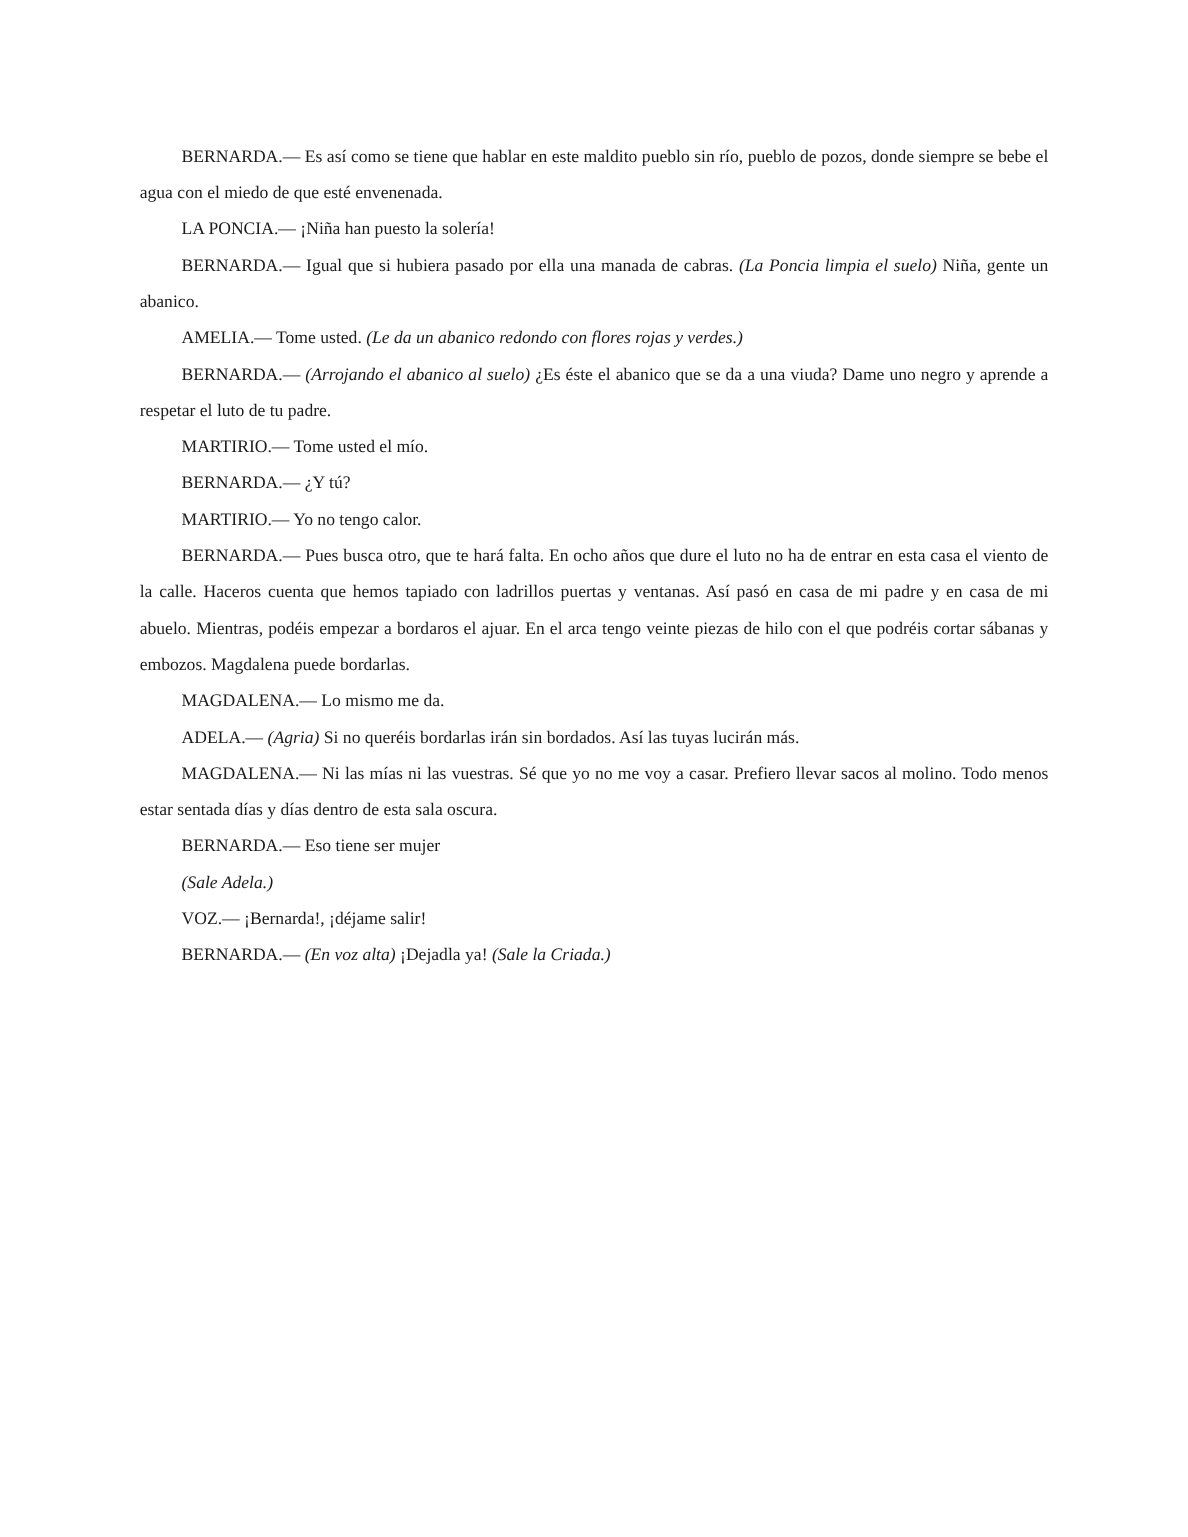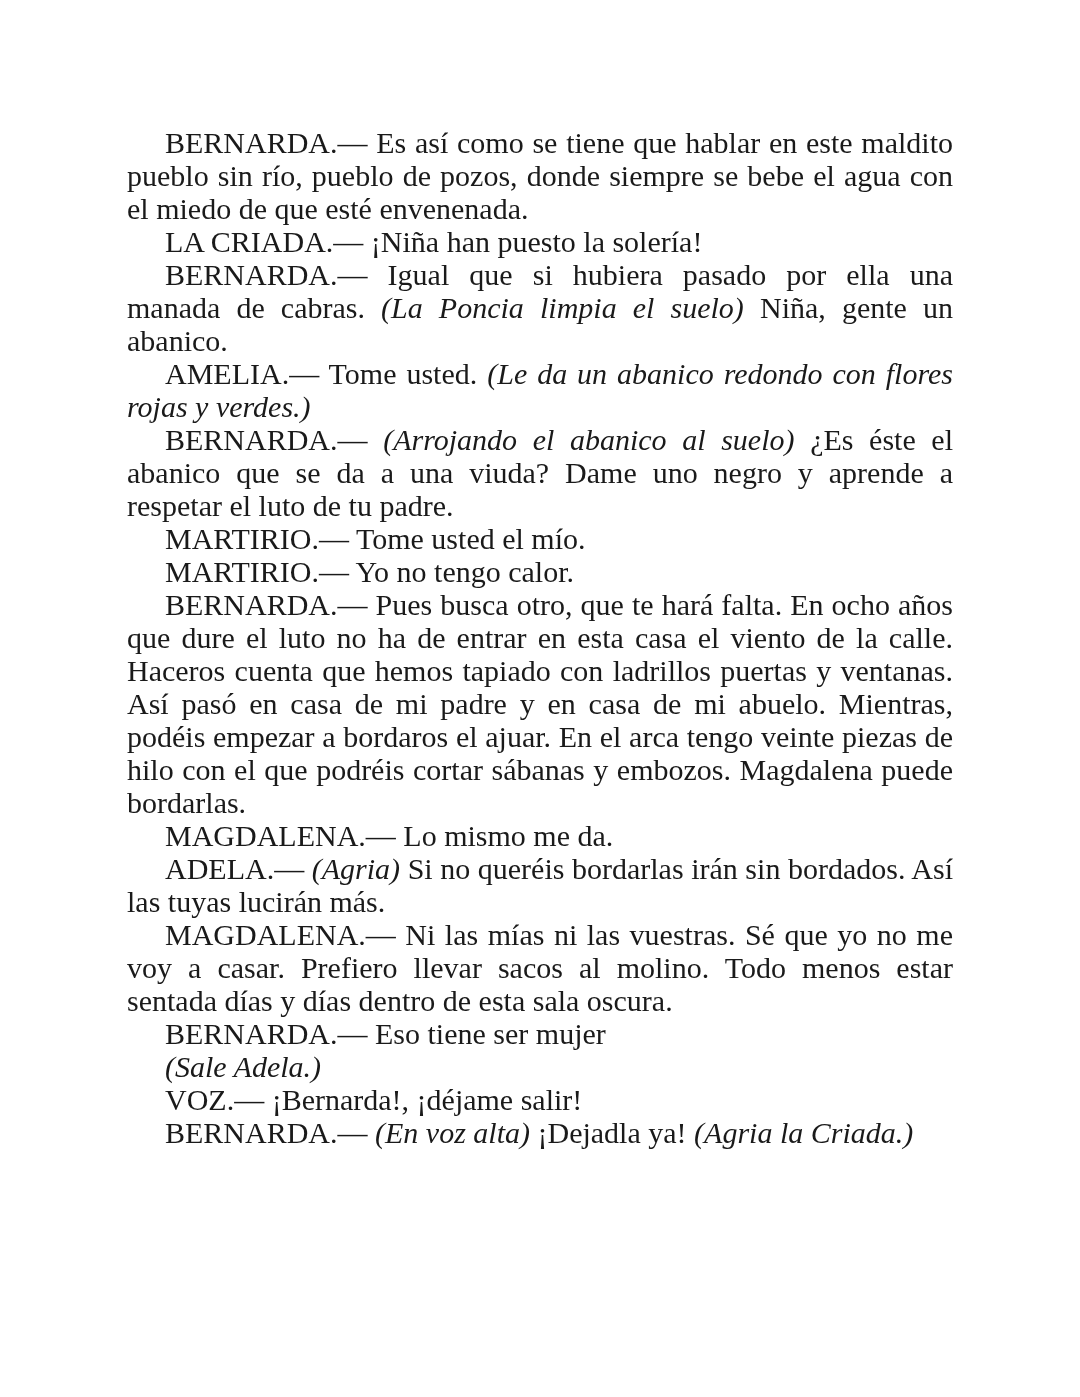--- a/index.html
+++ b/index.html
@@ -12,21 +12,21 @@
       height: 1397px;
       position: relative;
       overflow: hidden;
     }
     .page {
       position: absolute;
       left: 127px;
       top: 126px;
       width: 826px;
       font-family: "Liberation Serif", "DejaVu Serif", serif;
-      font-size: 30px;
+      font-size: 16px;
       line-height: 33px;
       color: #1a1a1a;
       letter-spacing: 0px;
     }
     .para {
       margin: 0;
       text-indent: 38px;
       text-align: justify;
     }
     .para.last-justify {
@@ -38,39 +38,42 @@
 </head>
 <body>
 
 <div class="page">
 
   <p class="para">
     <span class="speaker">BERNARDA.—</span><span> Es así como se tiene que hablar en este maldito pueblo sin río, pueblo de pozos, donde siempre se bebe el agua con el miedo de que esté envenenada.</span>
   </p>
 
   <p class="para">
-    <span class="speaker">LA CRIADA.—</span><span> ¡Niña han puesto la solería!</span>
+    <span class="speaker">LA PONCIA.—</span><span> ¡Niña han puesto la solería!</span>
   </p>
 
   <p class="para">
     <span class="speaker">BERNARDA.—</span><span> Igual que si hubiera pasado por ella una manada de cabras. </span><span class="dir">(La Poncia limpia el suelo)</span><span> Niña, gente un abanico.</span>
   </p>
 
   <p class="para">
     <span class="speaker">AMELIA.—</span><span> Tome usted. </span><span class="dir">(Le da un abanico redondo con flores rojas y verdes.)</span>
   </p>
 
   <p class="para">
     <span class="speaker">BERNARDA.—</span><span> </span><span class="dir">(Arrojando el abanico al suelo)</span><span> ¿Es éste el abanico que se da a una viuda? Dame uno negro y aprende a respetar el luto de tu padre.</span>
   </p>
 
   <p class="para">
     <span class="speaker">MARTIRIO.—</span><span> Tome usted el mío.</span>
   </p>
 
+  <p class="para">
+    <span class="speaker">BERNARDA.—</span><span> ¿Y tú?</span>
+  </p>
 
   <p class="para">
     <span class="speaker">MARTIRIO.—</span><span> Yo no tengo calor.</span>
   </p>
 
   <p class="para">
     <span class="speaker">BERNARDA.—</span><span> Pues busca otro, que te hará falta. En ocho años que dure el luto no ha de entrar en esta casa el viento de la calle. Haceros cuenta que hemos tapiado con ladrillos puertas y ventanas. Así pasó en casa de mi padre y en casa de mi abuelo. Mientras, podéis empezar a bordaros el ajuar. En el arca tengo veinte piezas de hilo con el que podréis cortar sábanas y embozos. Magdalena puede bordarlas.</span>
   </p>
 
   <p class="para">
@@ -93,17 +96,17 @@
 
   <p class="para">
     <span class="dir">(Sale Adela.)</span>
   </p>
 
   <p class="para">
     <span class="speaker">VOZ.—</span><span> ¡Bernarda!, ¡déjame salir!</span>
   </p>
 
   <p class="para">
-    <span class="speaker">BERNARDA.—</span><span> </span><span class="dir">(En voz alta)</span><span> ¡Dejadla ya! </span><span class="dir">(Agria la Criada.)</span>
+    <span class="speaker">BERNARDA.—</span><span> </span><span class="dir">(En voz alta)</span><span> ¡Dejadla ya! </span><span class="dir">(Sale la Criada.)</span>
   </p>
 
 
 </div>
 
 </body></html>

